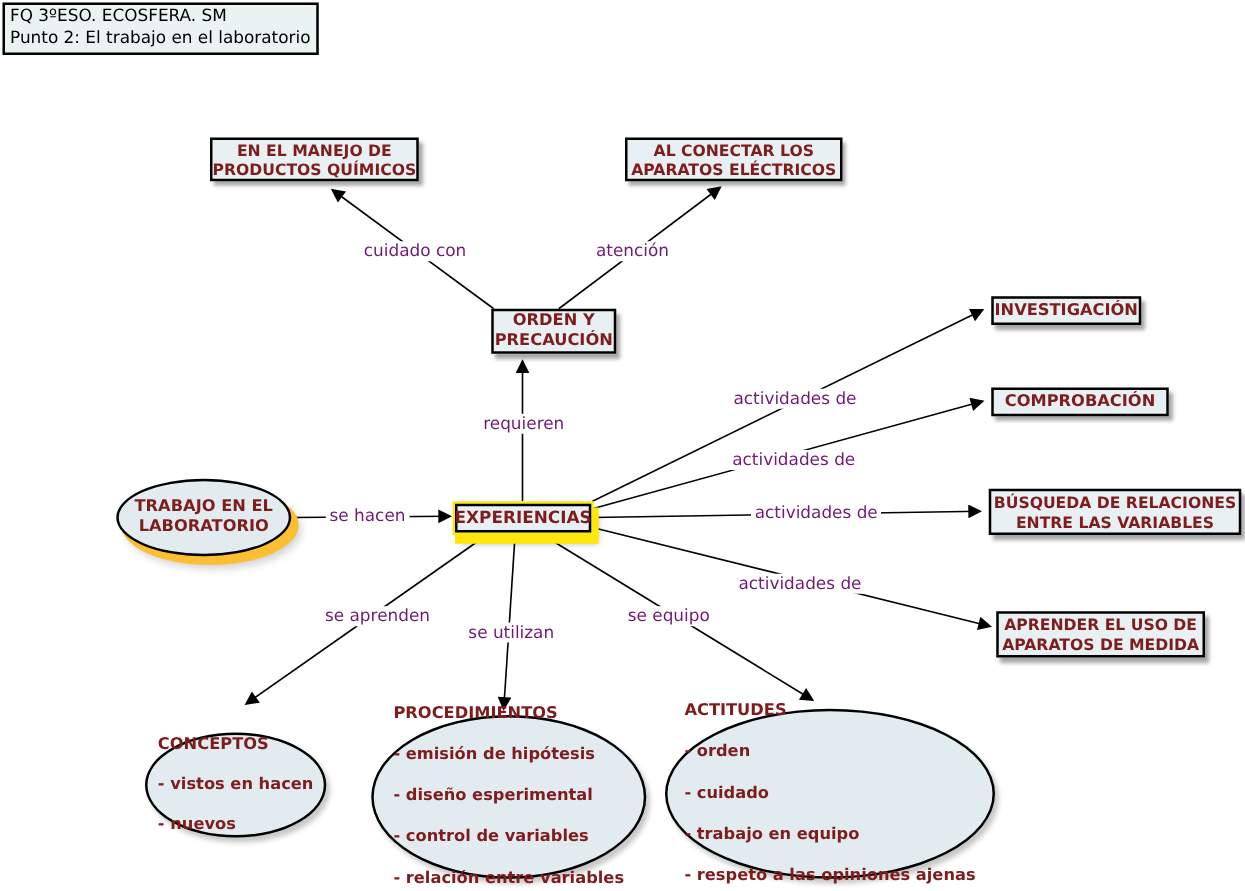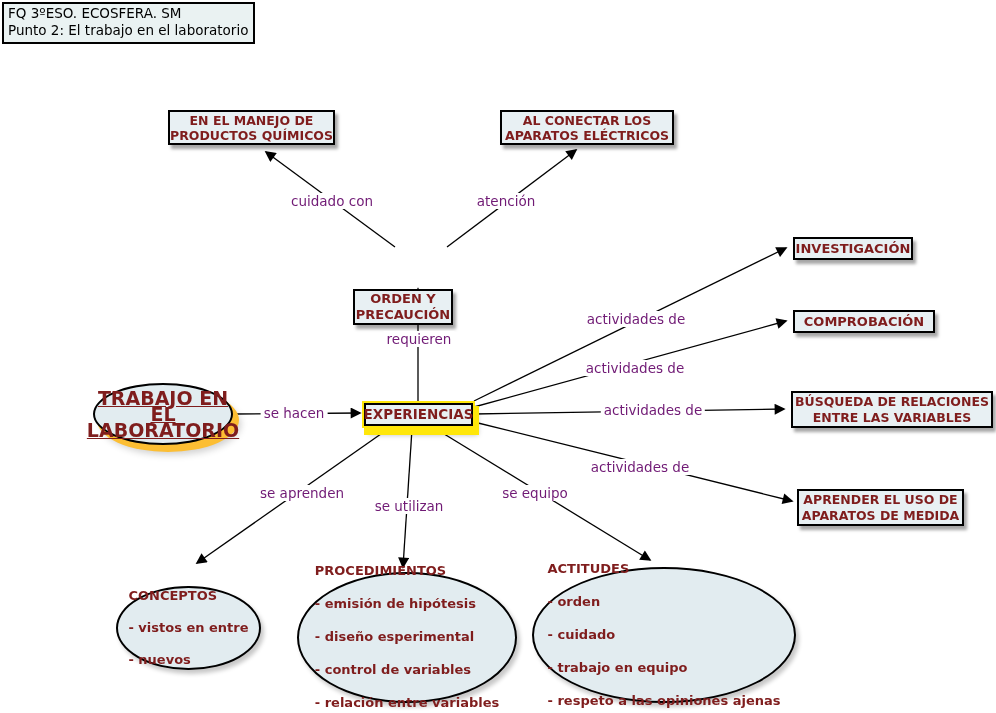--- a/index.html
+++ b/index.html
@@ -32,29 +32,29 @@
     background:#e2ecf0;
     border-radius:50%;
     box-shadow:3px 4px 4px rgba(0,0,0,0.22);
   }
   .list-block{text-align:left;white-space:pre-line;font-size:13px;line-height:16.5px;}
   .list-title{font-weight:bold;}
 
   
   #n-manejo        {left:168px;top:110px;width:167px;height:35px;}
   #n-conectar      {left:500px;top:110px;width:174px;height:35px;}
-  #n-orden         {left:353px;top:247px;width:100px;height:36px;font-size:13px;line-height:16px;margin-top:42px;}
+  #n-orden         {left:393px;top:247px;width:100px;height:36px;font-size:13px;line-height:16px;}
   #n-experiencias  {left:364px;top:403px;width:109px;height:23px;font-size:13.5px;
                     box-shadow:0 0 0 2px #ffe70a, 3px 6px 0 3px #ffe70a, 5px 9px 5px rgba(0,0,0,0.25);}
   #n-investigacion {left:793px;top:237px;width:120px;height:23px;font-size:13px;}
   #n-comprobacion  {left:793px;top:310px;width:142px;height:23px;font-size:13px;}
   #n-busqueda      {left:791px;top:391px;width:202px;height:37px;line-height:16px;}
   #n-aprender      {left:797px;top:489px;width:167px;height:37px;line-height:16px;}
-  #n-trabajo       {left:93px;top:383px;width:140px;height:62px;font-size:19px;line-height:16px;
-                    box-shadow:5px 6px 0 1px #fcbe33, 8px 10px 7px rgba(0,0,0,0.18);text-decoration:underline;}
+  #n-trabajo       {left:93px;top:383px;width:140px;height:62px;font-size:13px;line-height:16px;
+                    box-shadow:5px 6px 0 1px #fcbe33, 8px 10px 7px rgba(0,0,0,0.18);}
   #n-conceptos     {left:116px;top:573px;width:145px;height:84px;margin-top:13px;}
   #n-conceptos .list-block{line-height:16px;}
   #n-procedimientos{left:297px;top:572px;width:220px;height:131px;}
   #n-actitudes     {left:532px;top:567px;width:264px;height:136px;}
 
   
   .edge-label{
     position:absolute;
     transform:translate(-50%,-50%);
     background:#fff;
@@ -127,21 +127,21 @@
 ENTRE LAS VARIABLES</div>
   <div id="n-aprender" class="node box">APRENDER EL USO DE
 APARATOS DE MEDIDA</div>
 
   <div id="n-trabajo" class="node ellipse">TRABAJO EN EL
 LABORATORIO</div>
 
   <div id="n-conceptos" class="node ellipse">
     <div class="list-block">
       <div class="list-title">CONCEPTOS</div>
-      <div>- vistos en entre</div>
+      <div>- vistos en hacen</div>
       <div>- nuevos</div>
     </div>
   </div>
 
   <div id="n-procedimientos" class="node ellipse">
     <div class="list-block">
       <div class="list-title">PROCEDIMIENTOS</div>
       <div>- emisión de hipótesis</div>
       <div>- diseño esperimental</div>
       <div>- control de variables</div>

